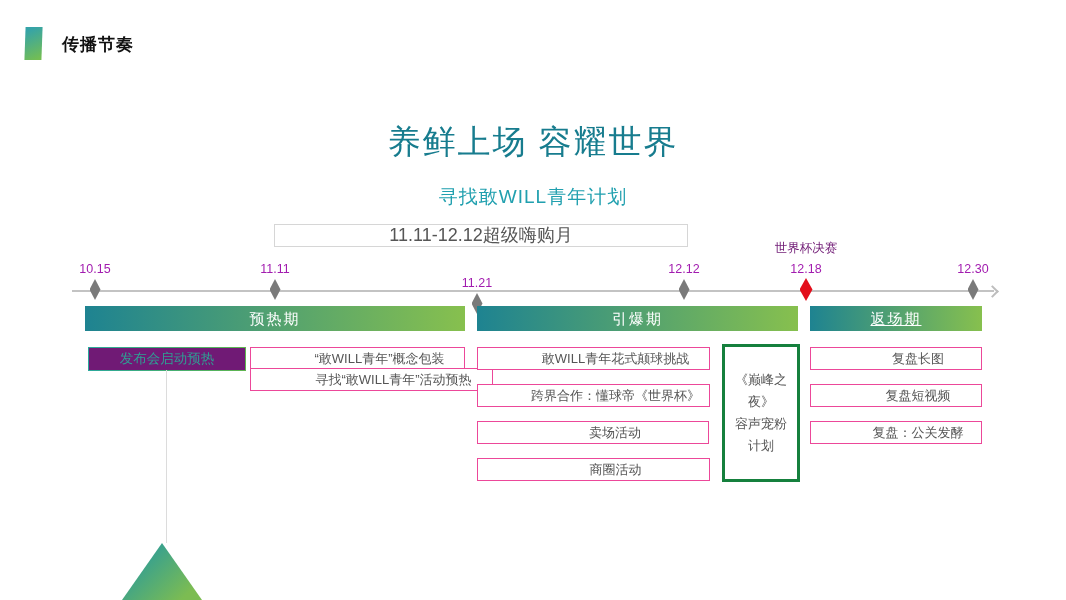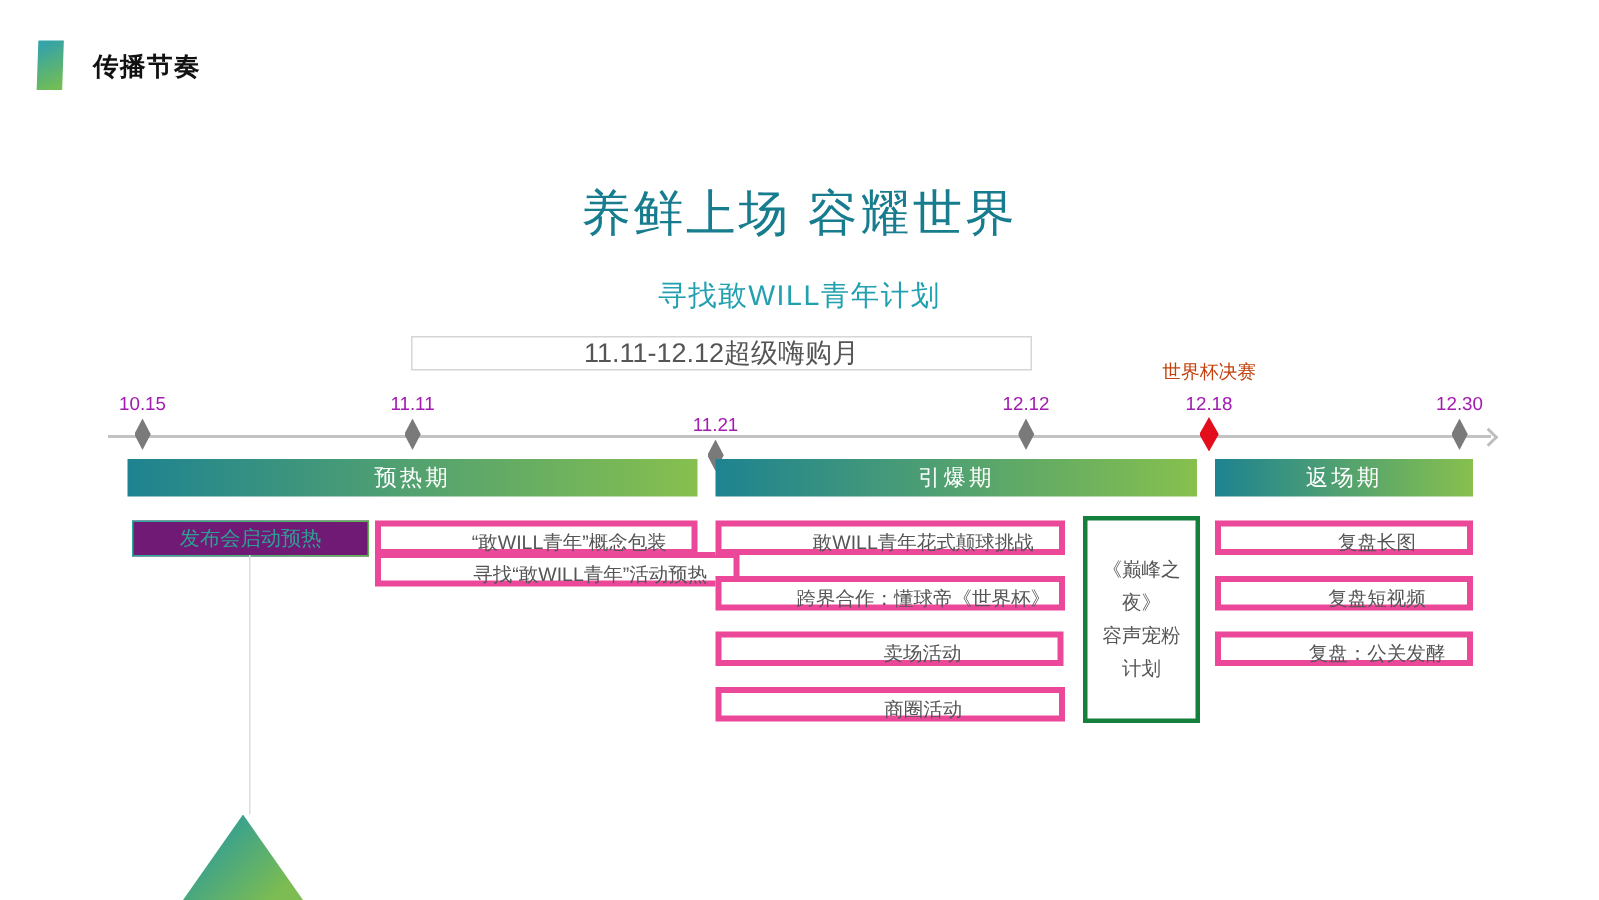--- a/index.html
+++ b/index.html
@@ -30,32 +30,32 @@
   .tl-arrow { position:absolute; left:988px; top:287px; width:9px; height:9px;
     border-top:2px solid #BDBDBD; border-right:2px solid #BDBDBD; transform:rotate(45deg); }
   .tick { position:absolute; top:262px; transform:translateX(-50%); text-align:center; width:60px; }
   .tick .tick-label { font-size:12.5px; color:#a21caf; display:block; height:16px; }
   .tick .diamond { width:11px; height:21px; margin:1px auto 0;
     clip-path:polygon(50% 0,100% 50%,50% 100%,0 50%); background:#7A7A7A; }
   .tick .diamond.red { width:13px; height:23px; margin-top:0; background:#E30E1B; }
   .tick-1015 { left:95px; } .tick-1111 { left:275px; } .tick-1121 { left:477px;margin-top:14px; }
   .tick-1212 { left:684px; } .tick-1218 { left:806px; } .tick-1230 { left:973px; }
   .event-label { position:absolute; left:806px; top:240px; transform:translateX(-50%);
-    font-size:12.5px; color:#c2410c; white-space:nowrap; }
+    font-size:12.5px; color:#701a75; white-space:nowrap; }
 
   
   .phase { position:absolute; top:306px; height:25px; line-height:25px; color:#fff;
     font-size:15px; text-align:center; letter-spacing:2px;
     background:linear-gradient(90deg,#1E8391,#87C04E); }
   .phase-1 { left:85px; width:380px; }
   .phase-2 { left:477px; width:321px; }
-  .phase-3 { left:810px; width:172px; }
+  .phase-3 { left:810px; width:172px;text-decoration:underline; }
 
   
-  .item-box { position:absolute; height:23px; line-height:21px; border:4px solid #ec4899;
+  .item-box { position:absolute; height:23px; line-height:21px; border:1px solid #ec4899;
     background:#fff; text-align:center; font-size:13px; color:#555; white-space:nowrap;padding-left:44px; }
   .hl-box { position:absolute; left:88px; top:347px; width:158px; height:24px;
     line-height:21px; text-align:center; font-size:13.5px; color:#2F9F93;
     border:1.5px solid; border-image:linear-gradient(90deg,#2BA89C,#5FB54F) 1; background:#701a75; }
   .pre-1 { left:250px; top:347px; width:215px; }
   .pre-2 { left:250px; top:368px; width:243px; }
   .ign-1 { left:477px; top:347px; width:233px; }
   .ign-2 { left:477px; top:384px; width:233px; }
   .ign-3 { left:477px; top:421px; width:232px; }
   .ign-4 { left:477px; top:458px; width:233px; }

